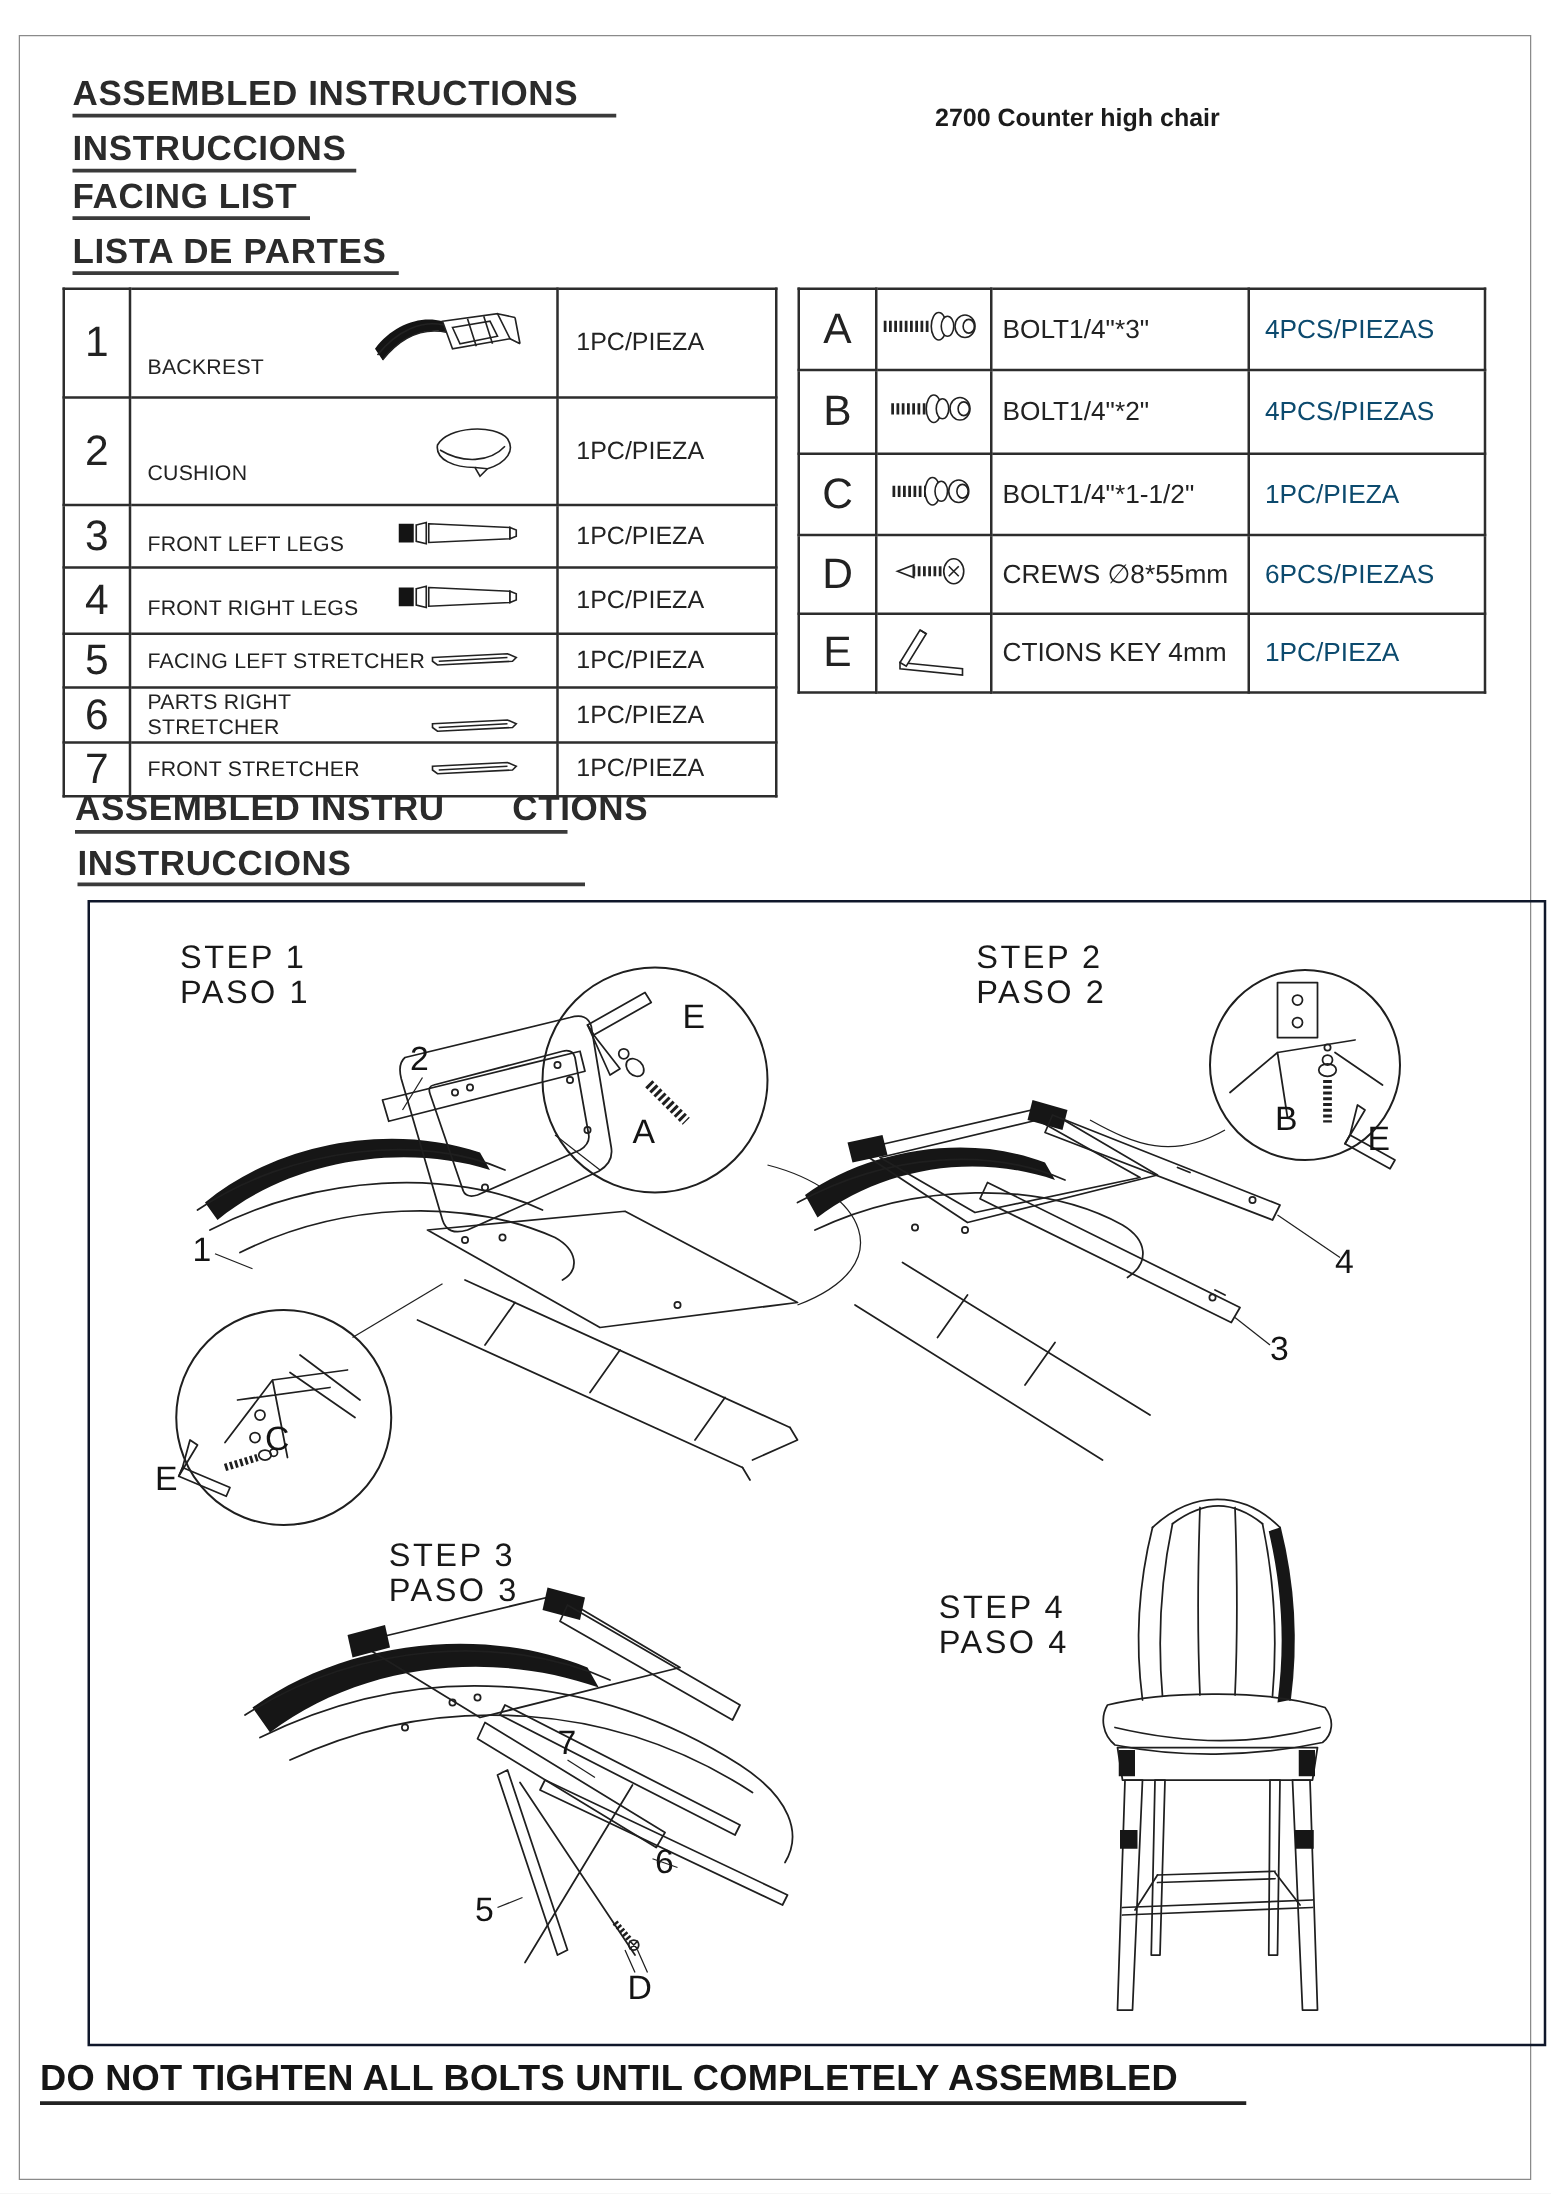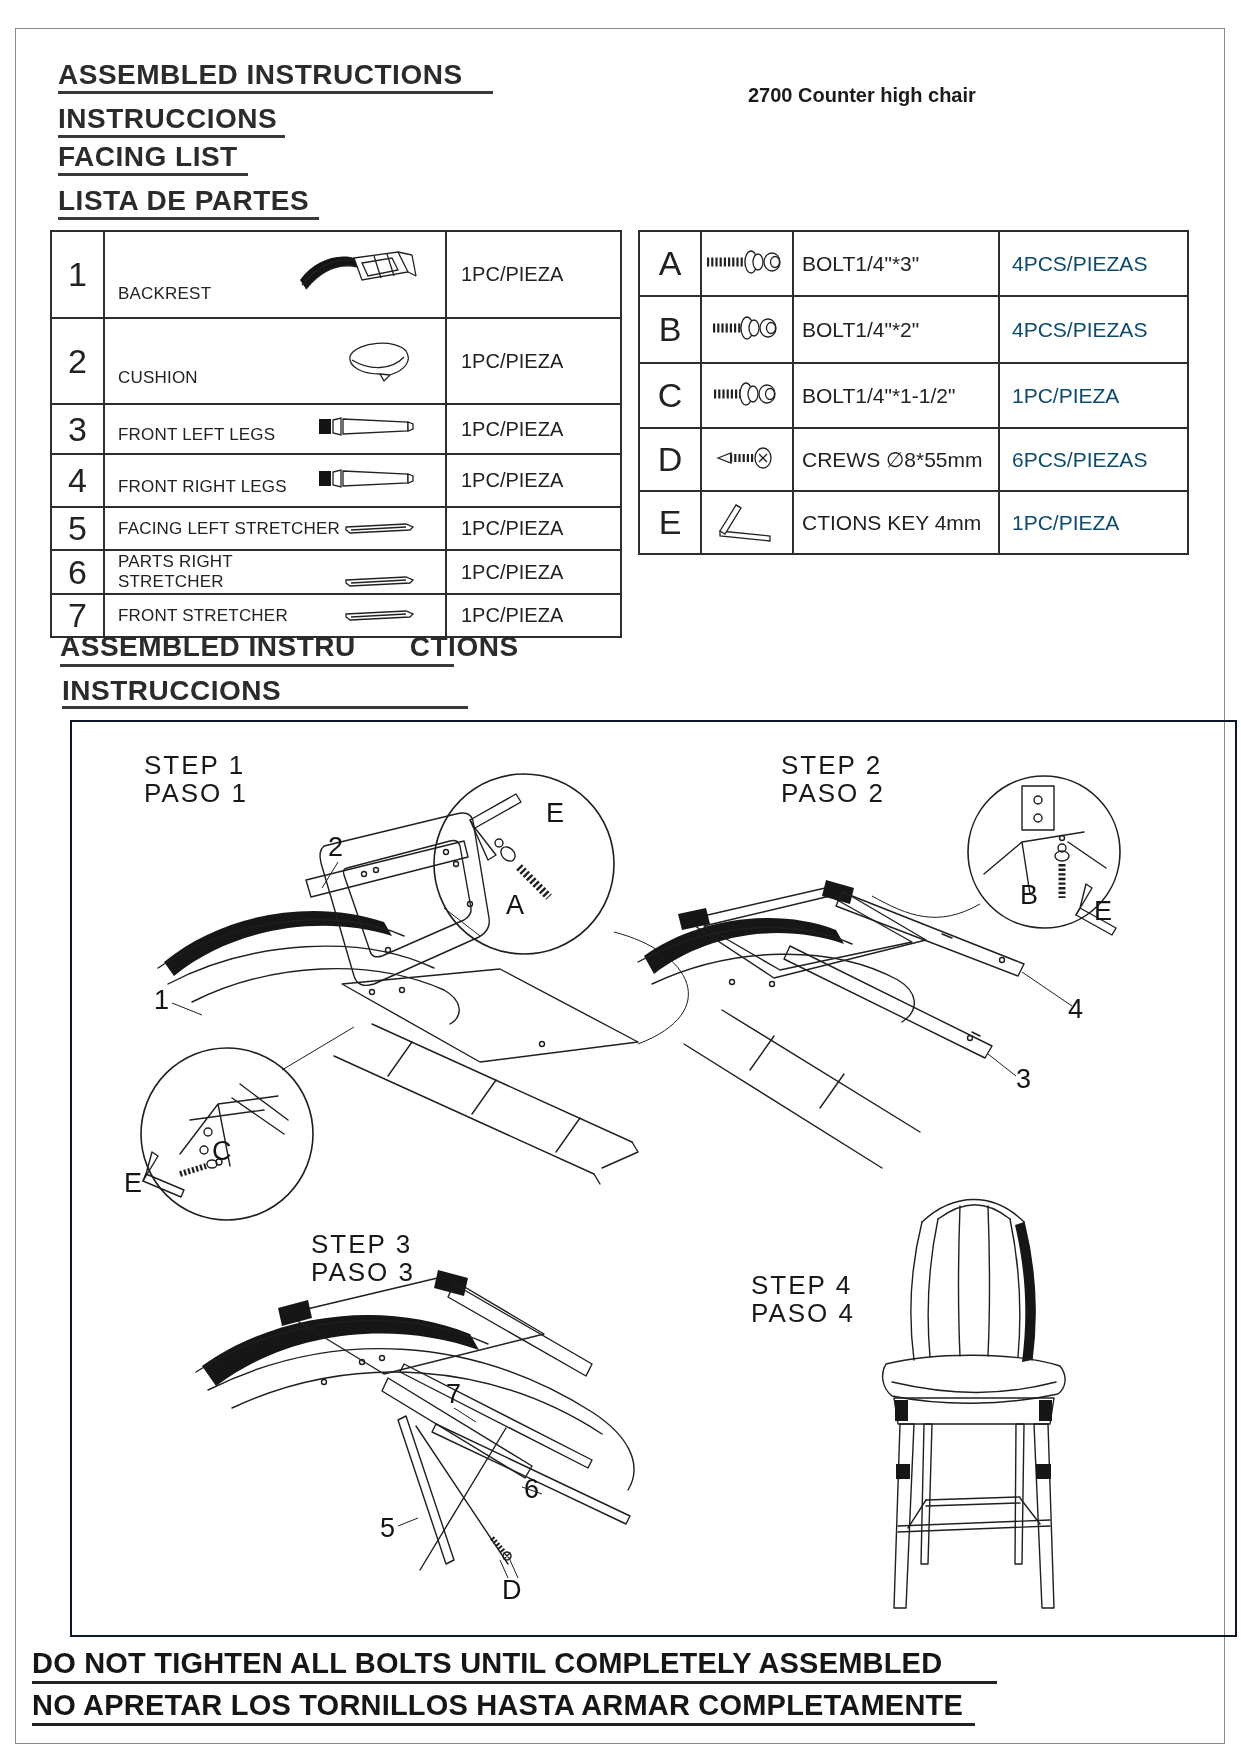--- a/index.html
+++ b/index.html
@@ -449,14 +449,13 @@
 
           <path class="ln" d="M826,804 L978,798 M826,810 L978,804"></path>
           <path class="ln" d="M836,806 L854,778 M968,802 L948,776"></path>
           <path class="ln" d="M854,778 L948,775 M854,784 L948,781"></path>
         </g>
       </g>
     </svg>
   </div>
 
   <div class="foot" style="left:32px;top:1648px;padding-right:55px;text-align:center;">DO NOT TIGHTEN ALL BOLTS UNTIL COMPLETELY ASSEMBLED</div>
-  <div class="foot" style="left:32px;top:1690px;padding-right:12px;">NO APRETAR LOS TORNILLOS HASTA ARMAR COMPLETAMENTE</div>
 </div>
 
 </body></html>

